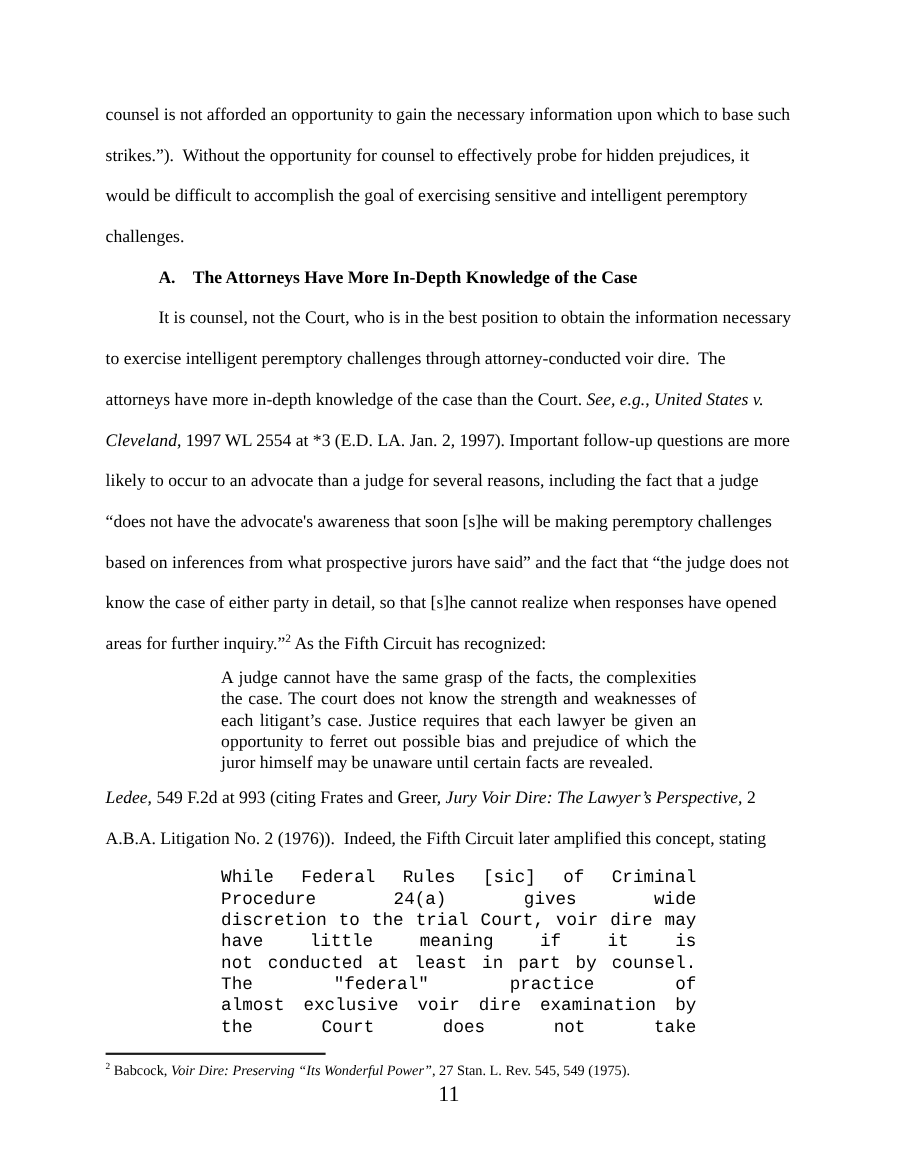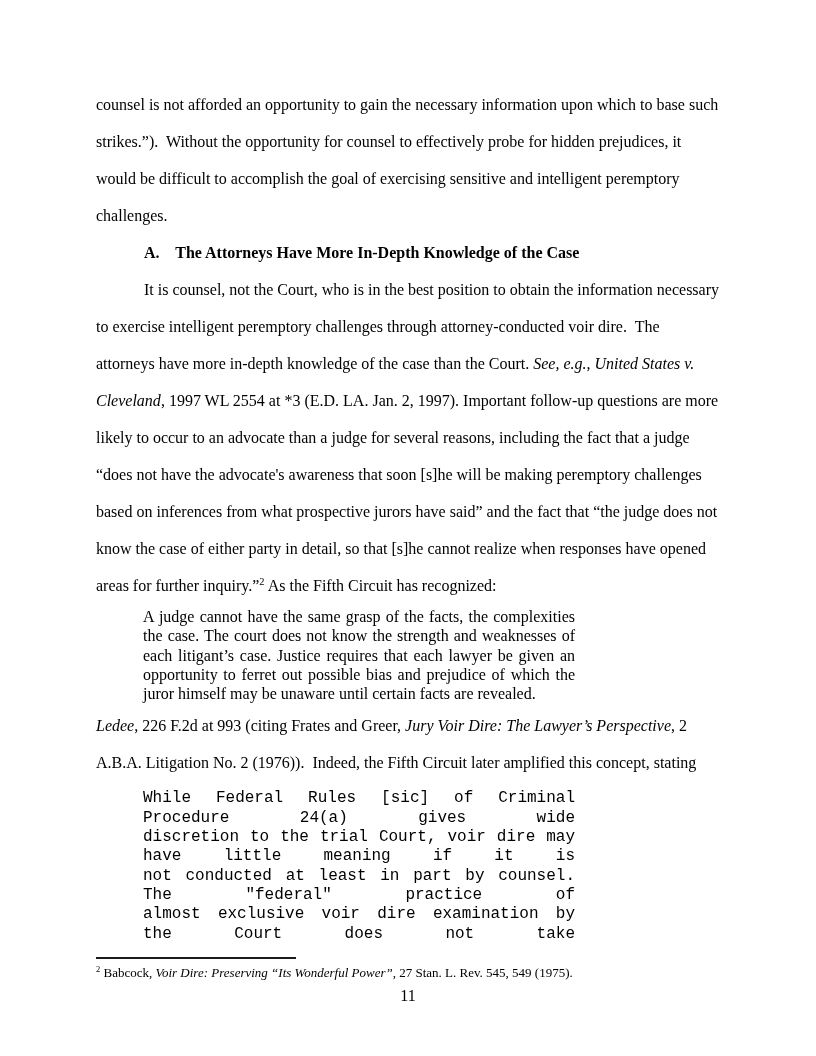--- a/index.html
+++ b/index.html
@@ -26,21 +26,21 @@
     width: 624px;
     font-size: 16px;
   }
   .block { width: 624px; }
   .block .line { white-space: pre-wrap; }
   .block .line.justify { white-space: normal; text-align: justify; text-align-last: justify; }
   .block .line.indent { text-indent: 48px; }
   .paragraph .line { line-height: 37px; }
   .heading .line { line-height: 37px; font-weight: bold; padding-left: 48px; }
   .quote {
-    margin-left: 47px;
+    margin-left: 105px;
     width: 432px;
   }
   .quote .line { line-height: 19.3px; }
   [data-name="block-quote-1"] { margin-top: 3px; }
   [data-name="paragraph-3"] { margin-top: 4px; }
   [data-name="block-quote-2"] { margin-top: 8px; font-family: Liberation Mono, monospace; }
   .rule {
     margin-top: 13px;
     width: 200px;
     border-top: 2px solid #1a1a1a;
@@ -48,21 +48,21 @@
   }
   .footnote { margin-top: 4px; font-size: 13px; }
   .footnote .line { line-height: 19px; }
   sup { font-size: 0.65em; line-height: 0; vertical-align: super; }
   .page-number {
     position: absolute;
     left: 0;
     top: 986px;
     width: 816px;
     text-align: center;
-    font-size: 16px;
+    font-size: 20px;
     line-height: 19px;
   }
 </style>
 </head>
 <body>
 
 <div class="page" data-name="document-page">
   <div class="doc-body" data-name="document-body">
       <div class="block paragraph" data-name="paragraph-1">
         <div class="line" data-name="text-line"><span data-name="text-segment">counsel is not afforded an opportunity to gain the necessary information upon which to base such</span></div>
@@ -85,21 +85,21 @@
         <div class="line" data-name="text-line"><span data-name="text-segment">areas for further inquiry.”</span><sup data-name="footnote-reference">2</sup><span data-name="text-segment"> As the Fifth Circuit has recognized:</span></div>
       </div>
       <div class="block quote" data-name="block-quote-1">
         <div class="line justify" data-name="text-line"><span data-name="text-segment">A judge cannot have the same grasp of the facts, the complexities</span></div>
         <div class="line justify" data-name="text-line"><span data-name="text-segment">the case. The court does not know the strength and weaknesses of</span></div>
         <div class="line justify" data-name="text-line"><span data-name="text-segment">each litigant’s case.  Justice requires that each lawyer be given an</span></div>
         <div class="line justify" data-name="text-line"><span data-name="text-segment">opportunity to ferret out possible bias and prejudice of which the</span></div>
         <div class="line" data-name="text-line"><span data-name="text-segment">juror himself may be unaware until certain facts are revealed.</span></div>
       </div>
       <div class="block paragraph" data-name="paragraph-3">
-        <div class="line" data-name="text-line"><span data-name="text-segment" style="font-style: italic;">Ledee</span><span data-name="text-segment">, 226 F.2d at 993 (citing Frates and Greer, </span><span data-name="text-segment" style="font-style: italic; text-align: center;">Jury Voir Dire: The Lawyer’s Perspective</span><span data-name="text-segment">, 2</span></div>
+        <div class="line" data-name="text-line"><span data-name="text-segment" style="font-style: italic;">Ledee</span><span data-name="text-segment">, 549 F.2d at 993 (citing Frates and Greer, </span><span data-name="text-segment" style="font-style: italic; text-align: center;">Jury Voir Dire: The Lawyer’s Perspective</span><span data-name="text-segment">, 2</span></div>
         <div class="line" data-name="text-line"><span data-name="text-segment">A.B.A. Litigation No. 2 (1976)).  Indeed, the Fifth Circuit later amplified this concept, stating</span></div>
       </div>
       <div class="block quote" data-name="block-quote-2">
         <div class="line justify" data-name="text-line"><span data-name="text-segment">While Federal Rules [sic] of Criminal Procedure 24(a) gives wide</span></div>
         <div class="line justify" data-name="text-line"><span data-name="text-segment">discretion to the trial Court, voir dire may have little meaning if it is</span></div>
         <div class="line justify" data-name="text-line"><span data-name="text-segment">not conducted at least in part by counsel. The "federal" practice of</span></div>
         <div class="line justify" data-name="text-line"><span data-name="text-segment">almost exclusive voir dire examination by the Court does not take</span></div>
       </div>
       <div class="block rule" data-name="footnote-separator"></div>
       <div class="block footnote" data-name="footnote-2">

